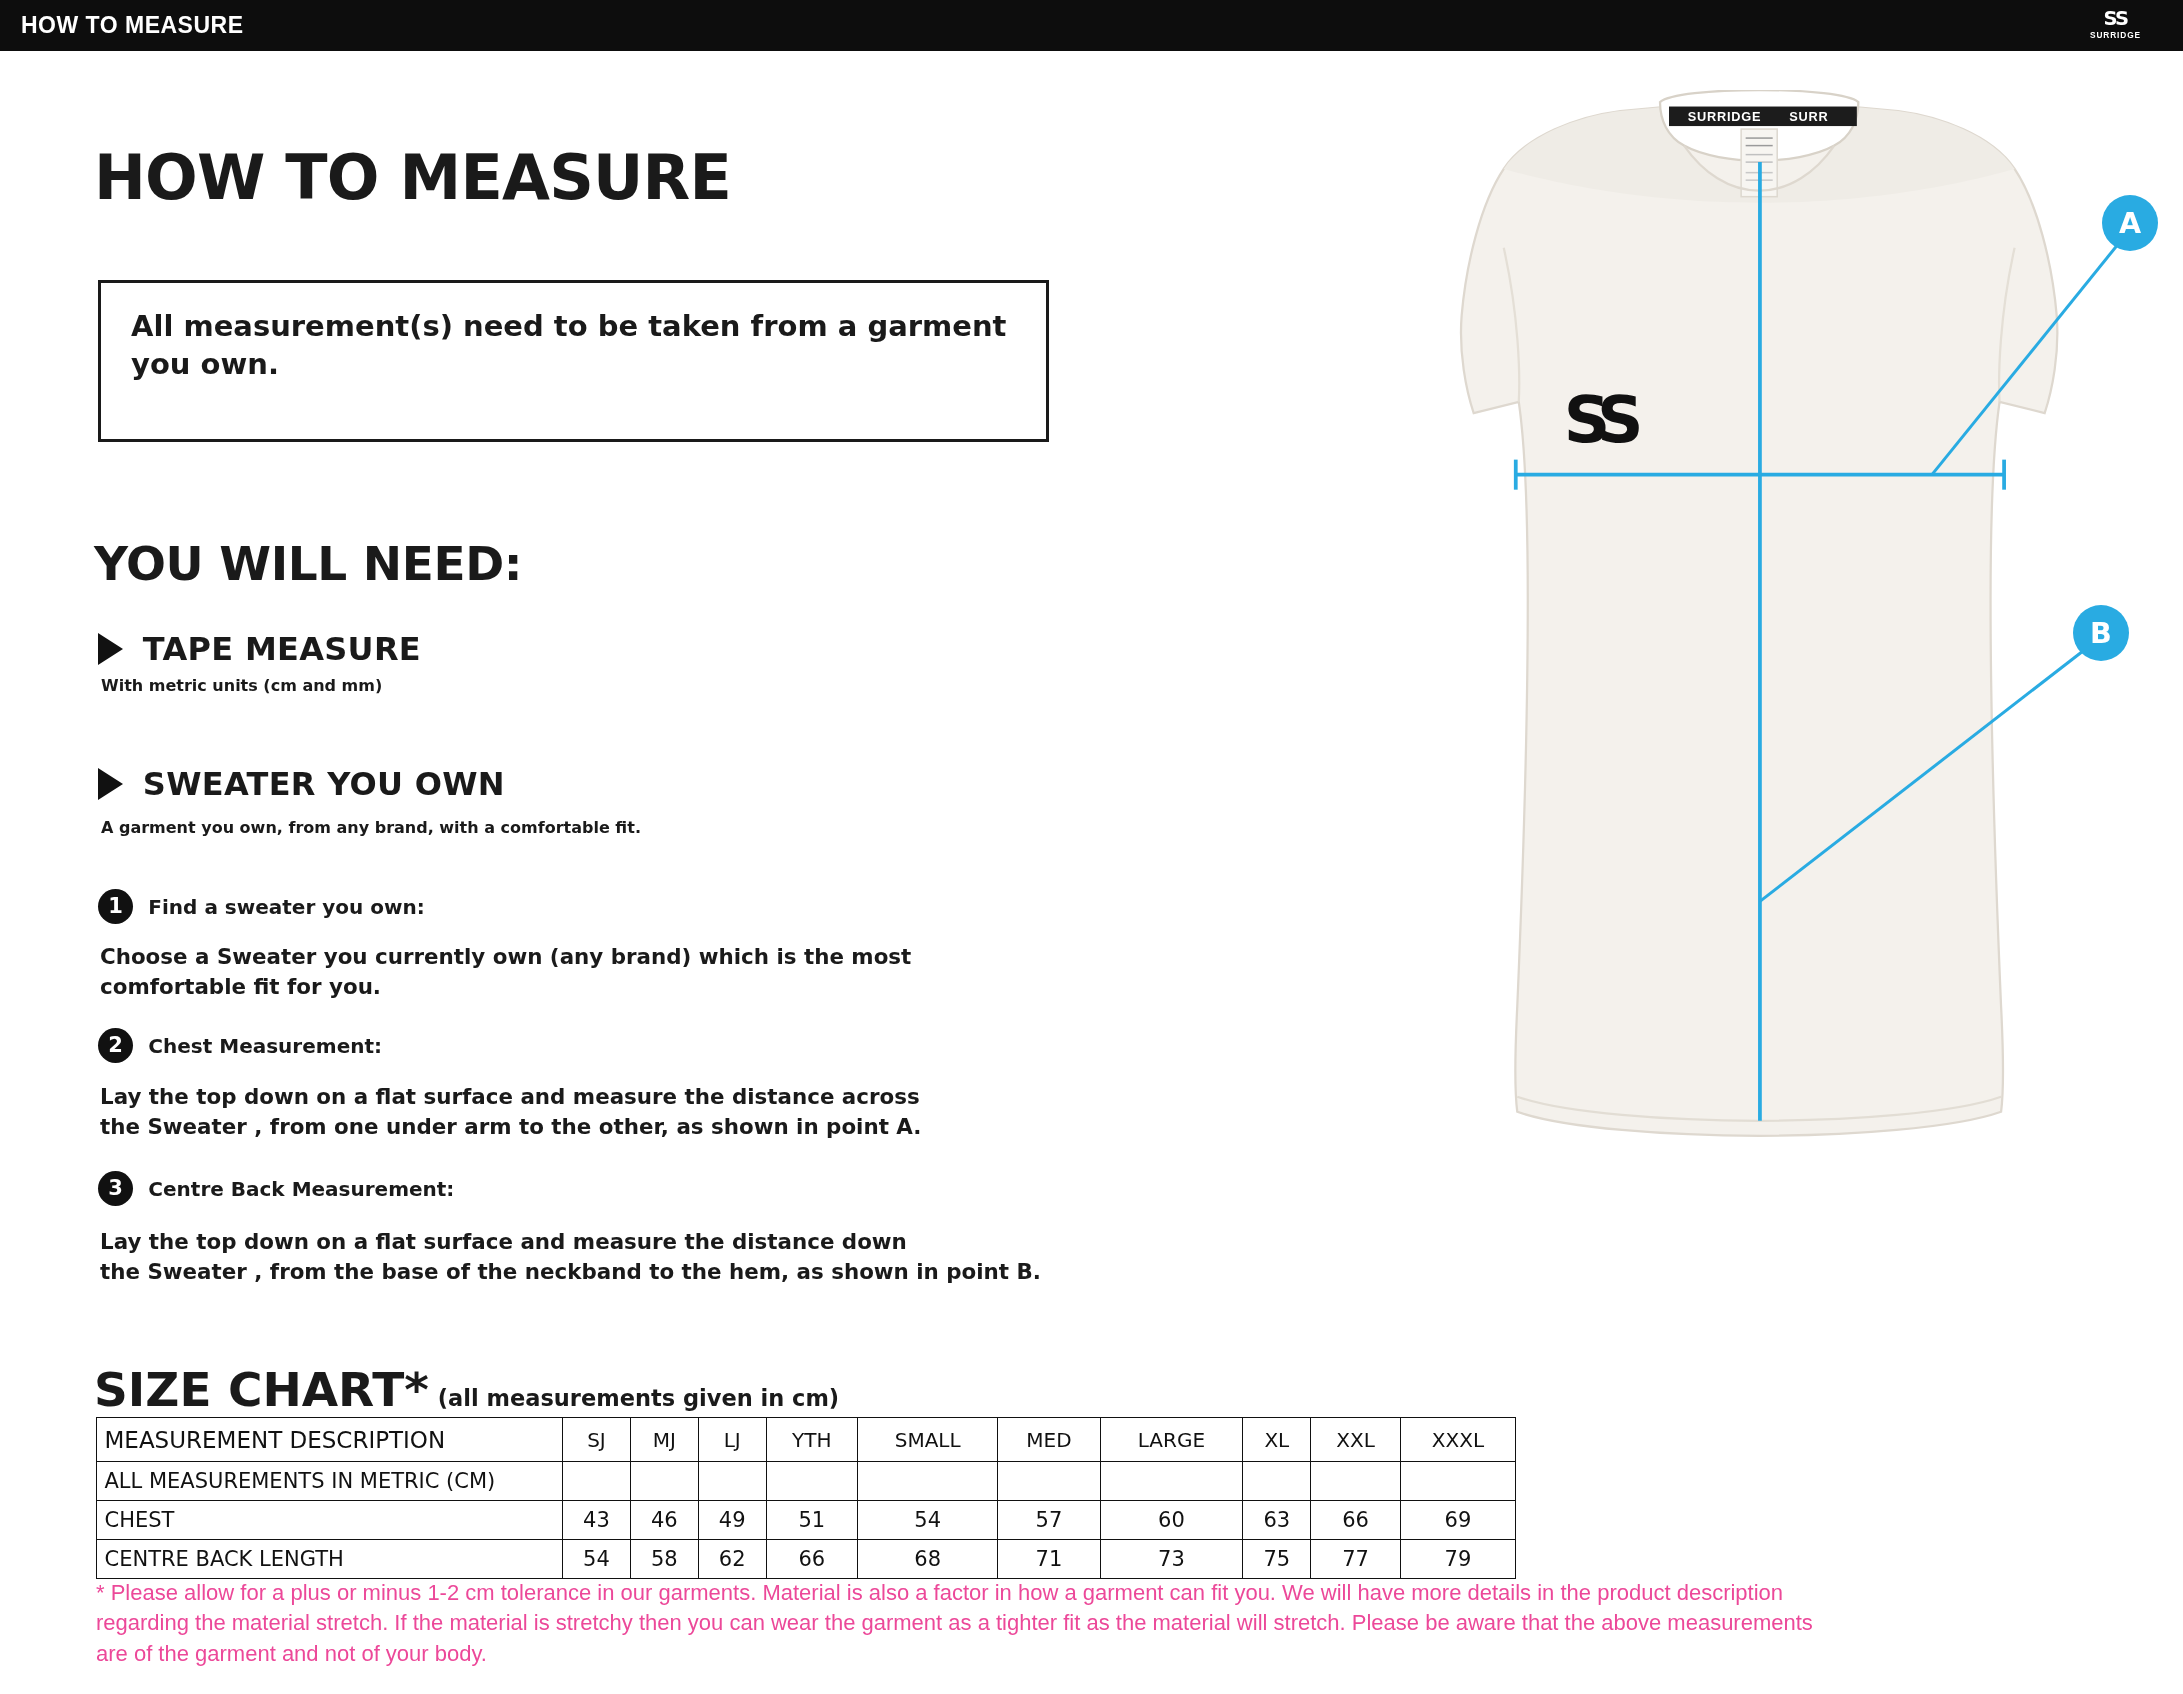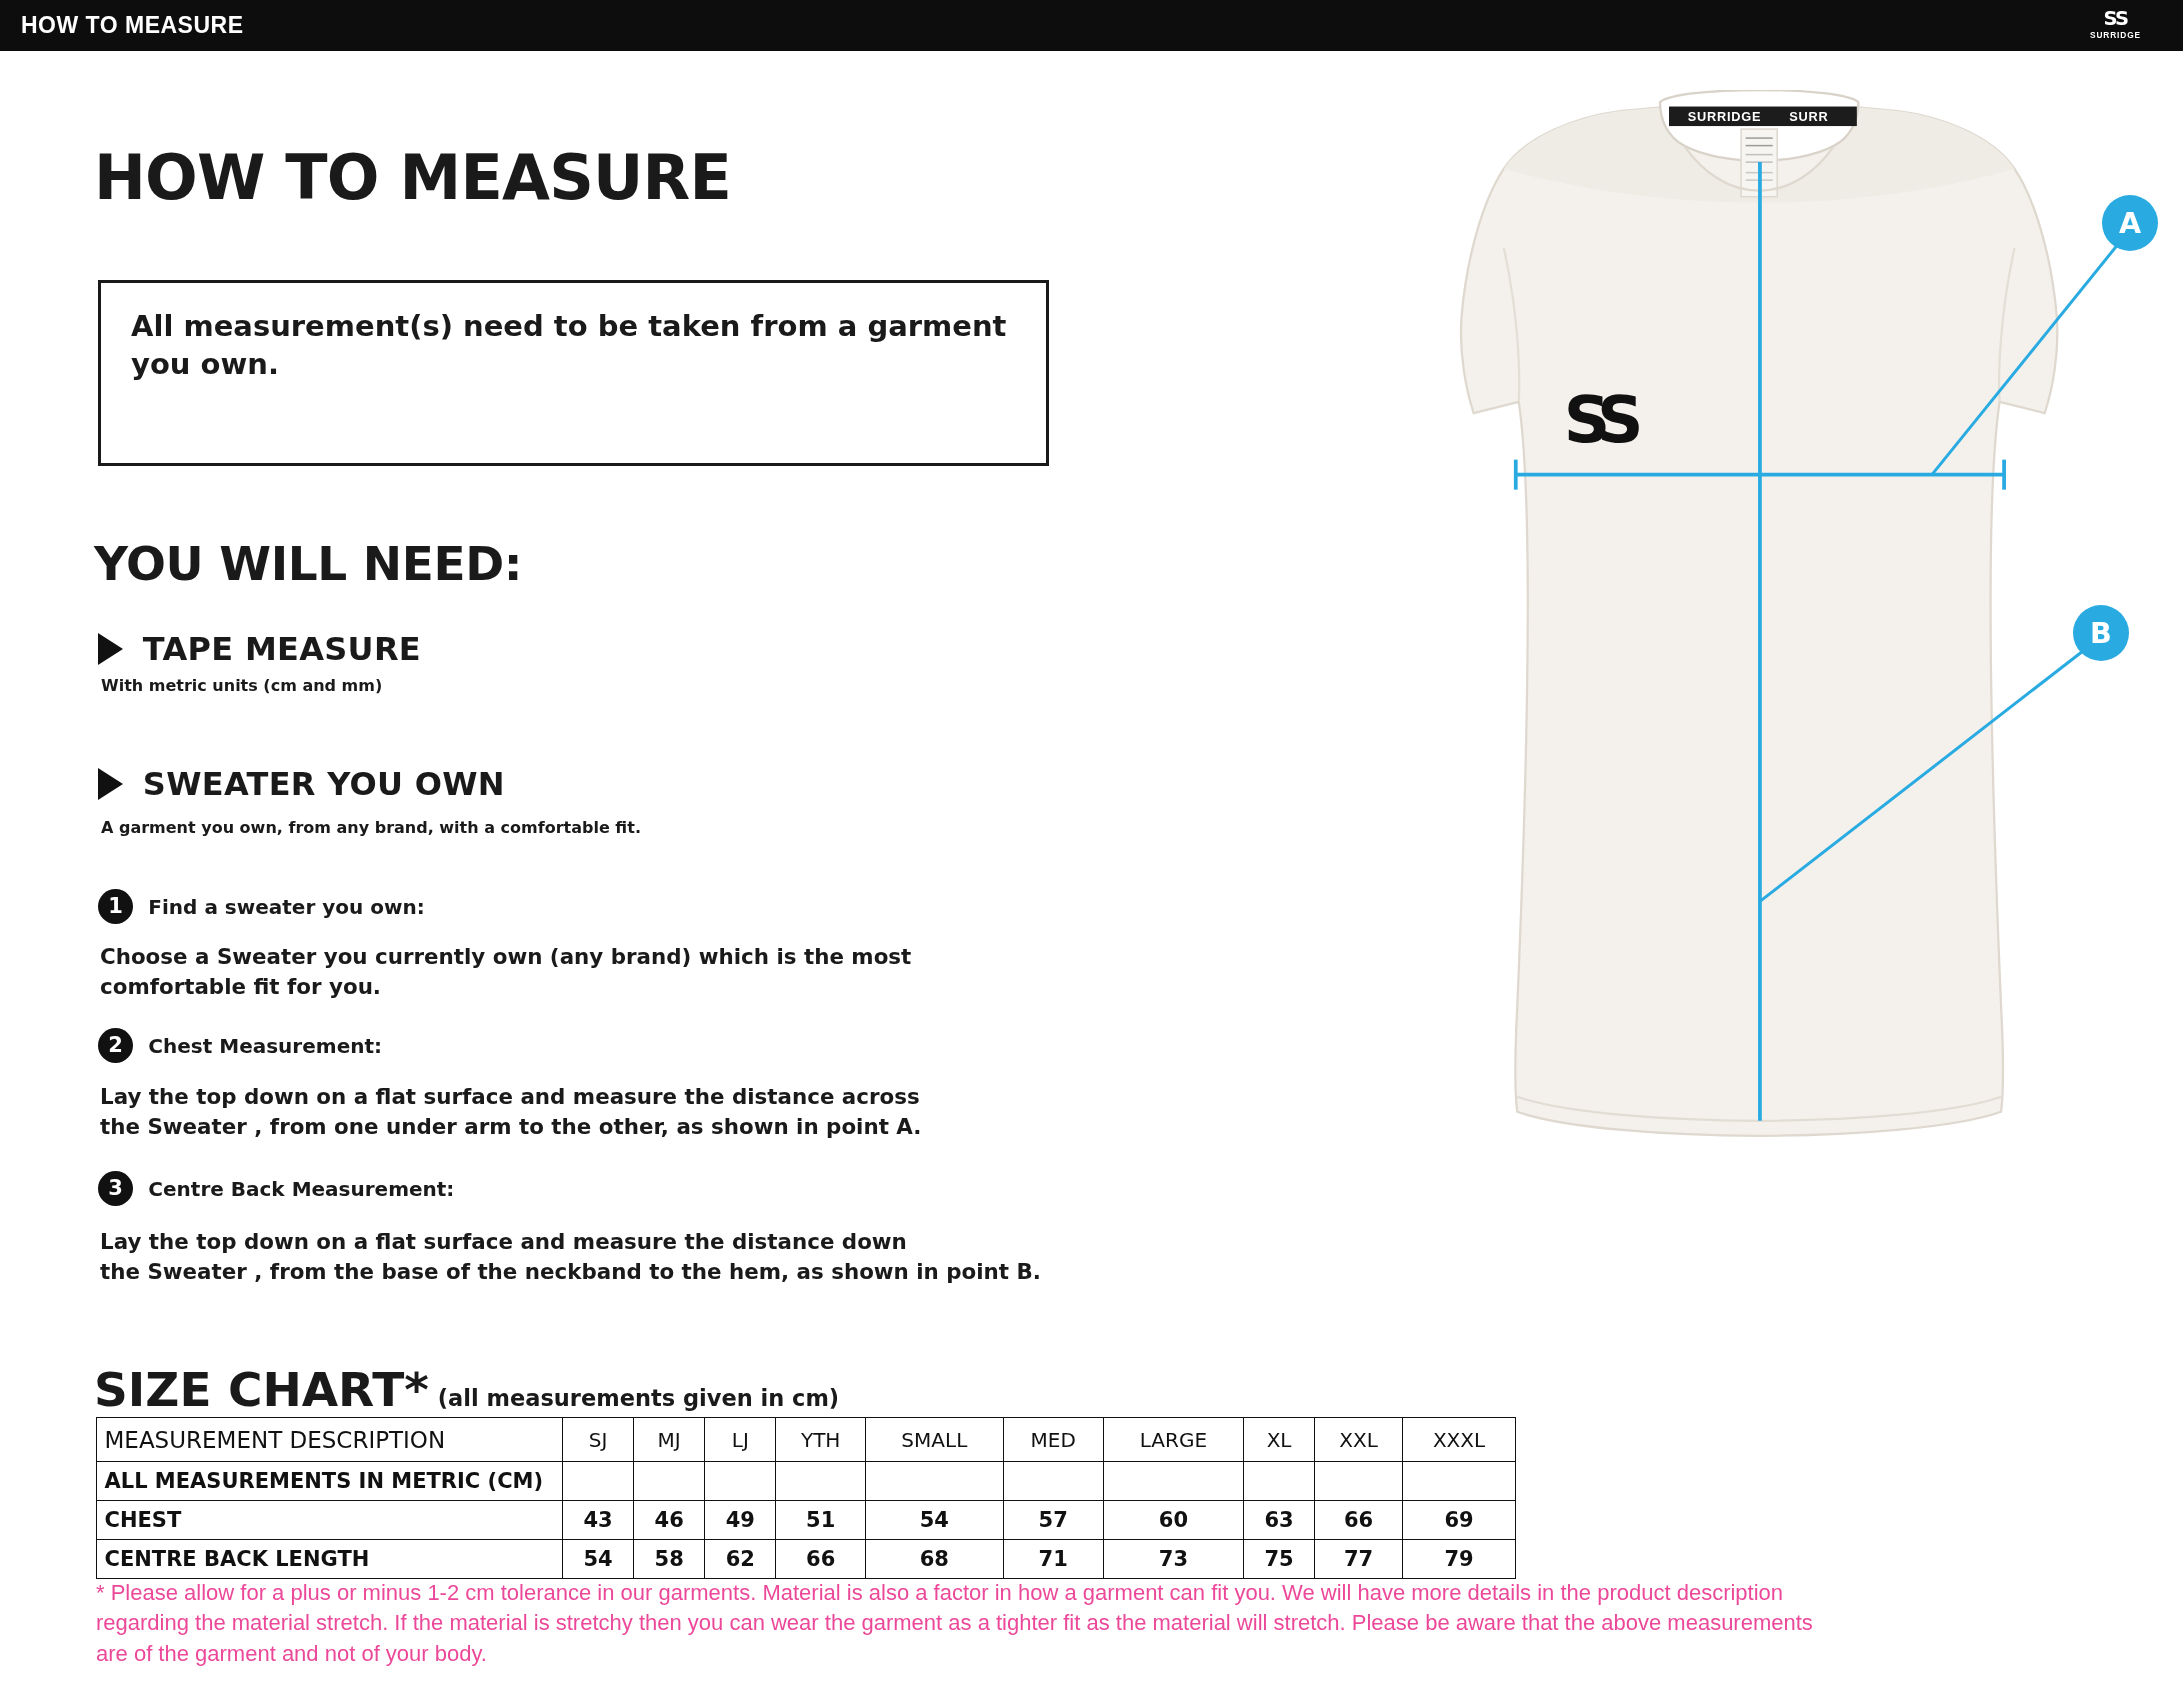--- a/index.html
+++ b/index.html
@@ -65,21 +65,21 @@
     left: 94px; top: 90px;
     font-size: 62px;
     font-weight: bold;
     letter-spacing: -0.8px;
     font-family: "DejaVu Sans", sans-serif;
   }
 
   .notebox {
     position: absolute;
     left: 98px; top: 229px;
-    width: 951px; height: 186px;
+    width: 951px; height: 162px;
     border: 3px solid #1a1a1a;
     padding: 24px 30px;
   }
   .notebox-text {
     font-size: 29px;
     font-weight: bold;
     line-height: 1.32;
     font-family: "DejaVu Sans", sans-serif;
   }
 
@@ -178,21 +178,21 @@
     left: 96px; top: 1417px;
     border-collapse: collapse;
     width: 1420px;
     font-family: "DejaVu Sans", sans-serif;
   }
   table.sizes td, table.sizes th {
     border: 1.5px solid #111;
     font-size: 21px;
     height: 39px;
     padding: 0 4.5px;
-    font-weight: bold;
+    font-weight: normal;
     text-align: center;
     color: #111;
   }
   table.sizes th.desc, table.sizes td.desc {
     text-align: left;
     padding-left: 7.5px;
     width: 466px;
   }
   table.sizes thead th {
     font-size: 20px;

